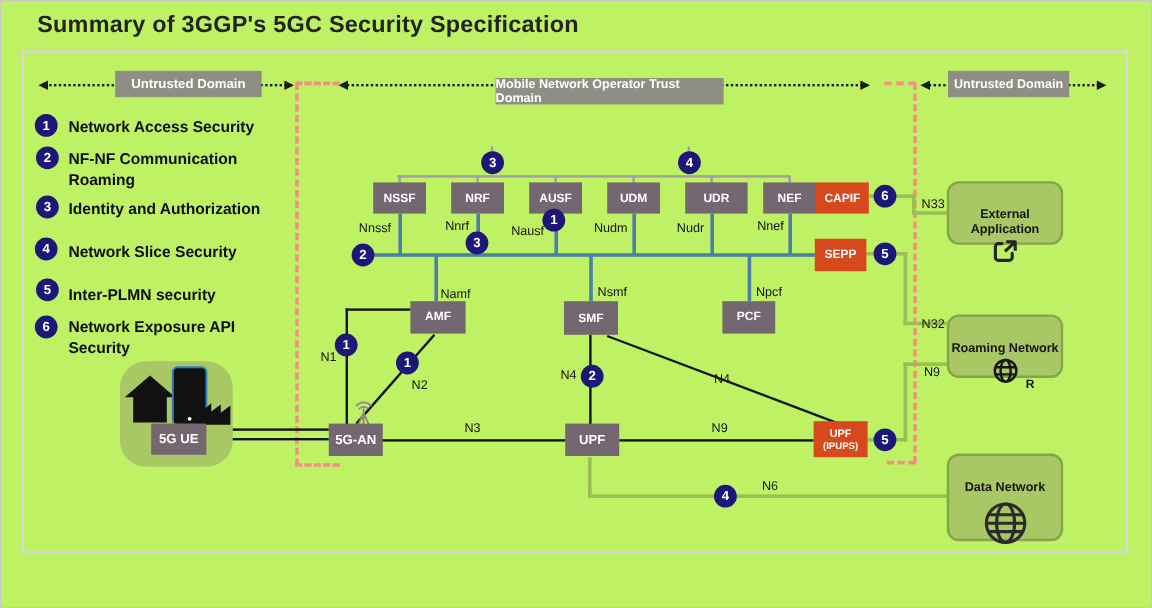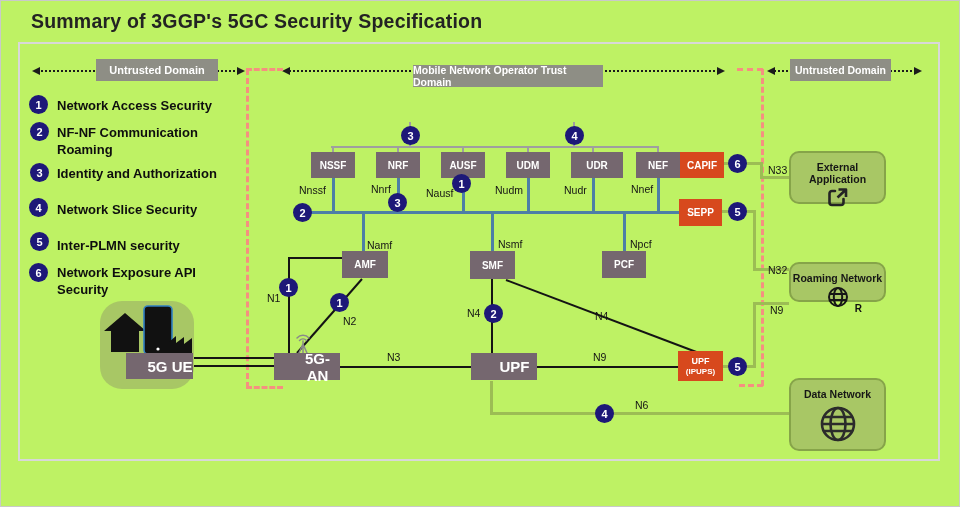--- a/index.html
+++ b/index.html
@@ -32,31 +32,31 @@
           color:#fff;font-size:12.5px;font-weight:700;display:flex;align-items:center;justify-content:center;}
 
   .gline{position:absolute;background:#9f9f9f;}
   .bline{position:absolute;background:var(--blue_line);}
   .kline{position:absolute;background:var(--black_line);z-index:5;}
   .grline{position:absolute;background:var(--green_line);z-index:4;}
 
   .nbox{position:absolute;background:var(--mauve);color:#fff;font-weight:700;
         display:flex;align-items:center;justify-content:center;z-index:10;text-align:center;}
   .nbox.red{background:var(--red);}
-  .fs10{font-size:10px;} .fs11{font-size:15px;padding-left:21px;}
+  .fs10{font-size:10px;} .fs11{font-size:11px;}
   .iplbl{line-height:1.15;font-size:9px;}
 
   .sbi{position:absolute;font-size:10.5px;color:#141414;z-index:12;}
   .if{position:absolute;font-size:10.5px;color:#141414;z-index:12;}
 
   .uebox{position:absolute;left:99px;top:300px;width:94px;height:88px;background:var(--green_fill);border-radius:22px;z-index:6;}
 
   .gbox{position:absolute;width:97px;background:var(--green_fill);border:2px solid var(--green_border);
         border-radius:10px;box-sizing:border-box;text-align:center;z-index:10;}
-  .gbox .t{margin-top:8px;font-size:10.5px;font-weight:700;color:#161616;}
+  .gbox .t{margin-top:20px;font-size:10.5px;font-weight:700;color:#161616;}
   .gbox .ic{position:relative;display:flex;justify-content:center;margin-top:1px;}
   .rmark{position:absolute;right:22px;bottom:-3px;font-size:10px;font-weight:800;color:#111;}
 
   .logo{position:absolute;left:833px;top:474px;display:flex;align-items:center;gap:2px;z-index:20;}
   .logo .nm{font-size:16.5px;font-weight:800;color:#0b0b0b;letter-spacing:.3px;line-height:16px;}
   .logo .tag{font-size:5.5px;font-weight:600;color:#222;letter-spacing:.55px;text-align:right;}
   svg{display:block;}
 </style>
 </head>
 <body>
@@ -219,21 +219,21 @@
 
   <div class="gbox" style="left:788px;top:150px;height:53px;">
     <div class="t">External Application</div>
     <div class="ic">
       <svg width="24" height="24" viewBox="0 0 24 24">
         <path d="M9 5 H6 a2.5 2.5 0 0 0 -2.5 2.5 v9 a2.5 2.5 0 0 0 2.5 2.5 h9 a2.5 2.5 0 0 0 2.5 -2.5 v-3.5" stroke="#242424" stroke-width="2.6" fill="none" stroke-linecap="round"></path>
         <path d="M11.5 11.5 L20 3.5 M12.5 3.5 h7.5 v7.5" stroke="#242424" stroke-width="2.6" fill="none" stroke-linejoin="round"></path>
       </svg>
     </div>
   </div>
-  <div class="gbox" style="left:788px;top:261px;height:40px;">
+  <div class="gbox" style="left:788px;top:261px;height:53px;">
     <div class="t">Roaming Network</div>
     <div class="ic">
       <svg width="26" height="26" viewBox="0 0 26 26">
         <circle cx="13" cy="12" r="9" stroke="#161616" stroke-width="2" fill="none"></circle>
         <ellipse cx="13" cy="12" rx="4.2" ry="9" stroke="#161616" stroke-width="2" fill="none"></ellipse>
         <path d="M4.5 9 h17 M4.5 15 h17" stroke="#161616" stroke-width="2" fill="none"></path>
       </svg>
       <span class="rmark">R</span>
     </div>
   </div>

